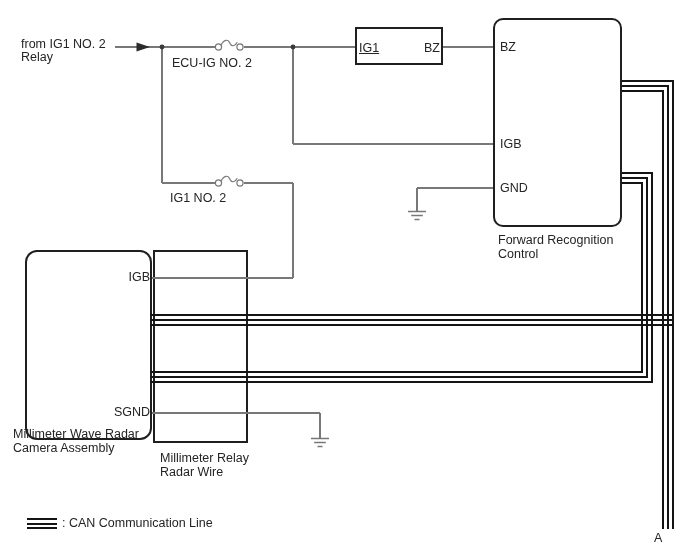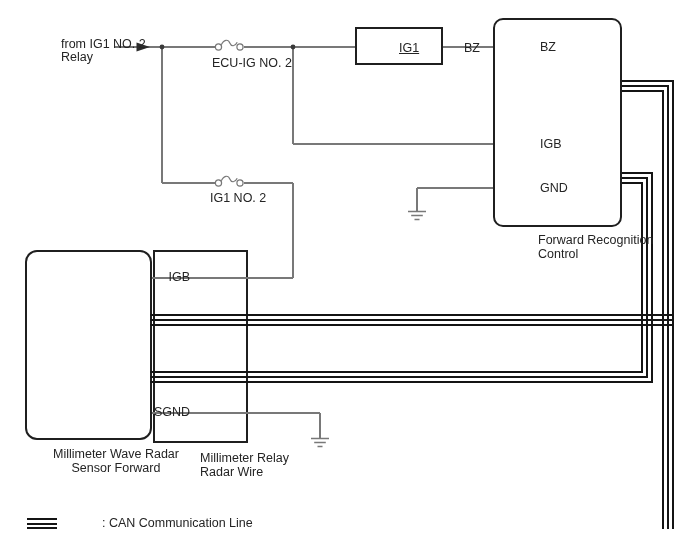--- a/index.html
+++ b/index.html
@@ -18,21 +18,21 @@
   .box.camera{left:493px;top:18px;width:129px;height:209px;border-radius:10px;}
   .box.radar{left:25px;top:250px;width:127px;height:190px;border-radius:12px;}
   .box.wirebox{left:153px;top:250px;width:95px;height:193px;}
   svg.lines{position:absolute;left:0;top:0;}
   .wire path,.wire circle{stroke:var(--wire);stroke-width:1.2;fill:none;}
   .wire circle{fill:#fff;}
   .gnd path{stroke:var(--wire);stroke-width:1.6;fill:none;}
   .can path{stroke:var(--ink);stroke-width:2;fill:none;}
   .dot{fill:#3a3a3a;stroke:none;}
   .arrow{fill:#2c2c2c;stroke:none;}
-  .lbl{position:absolute;font-size:12.5px;line-height:14px;white-space:nowrap;margin-left:40px;}
+  .lbl{position:absolute;font-size:12.5px;line-height:14px;white-space:nowrap;}
   .lbl.small-lh{line-height:13px;}
   .ctr{text-align:left;}
   .rgt{text-align:right;}
 </style>
 </head>
 <body>
 
 <div class="stage">
 
   <div class="box buzzer"></div>
@@ -109,23 +109,23 @@
   <div class="lbl" style="left:500px;top:40px;">BZ</div>
   <div class="lbl" style="left:500px;top:137px;">IGB</div>
   <div class="lbl" style="left:500px;top:181px;text-align:center;">GND</div>
   <div class="lbl" style="left:498px;top:233px;">
     <div>Forward Recognition</div>
     <div>Control</div>
   </div>
 
   <div class="lbl rgt" style="left:90px;top:270px;width:60px;">IGB</div>
   <div class="lbl rgt" style="left:90px;top:405px;width:60px;">SGND</div>
-  <div class="lbl" style="left:13px;top:447px;text-align:center;">
+  <div class="lbl" style="left:13px;top:427px;">
     <div>Millimeter Wave Radar</div>
-    <div>Sensor Forward</div>
+    <div>Camera Assembly</div>
   </div>
   <div class="lbl" style="left:160px;top:451px;">
     <div>Millimeter Relay</div>
     <div>Radar Wire</div>
   </div>
 
   <div class="lbl ctr" style="left:654px;top:531px;width:25px;">A</div>
 
   <div class="lbl" style="left:62px;top:516px;">: CAN Communication Line</div>
 

